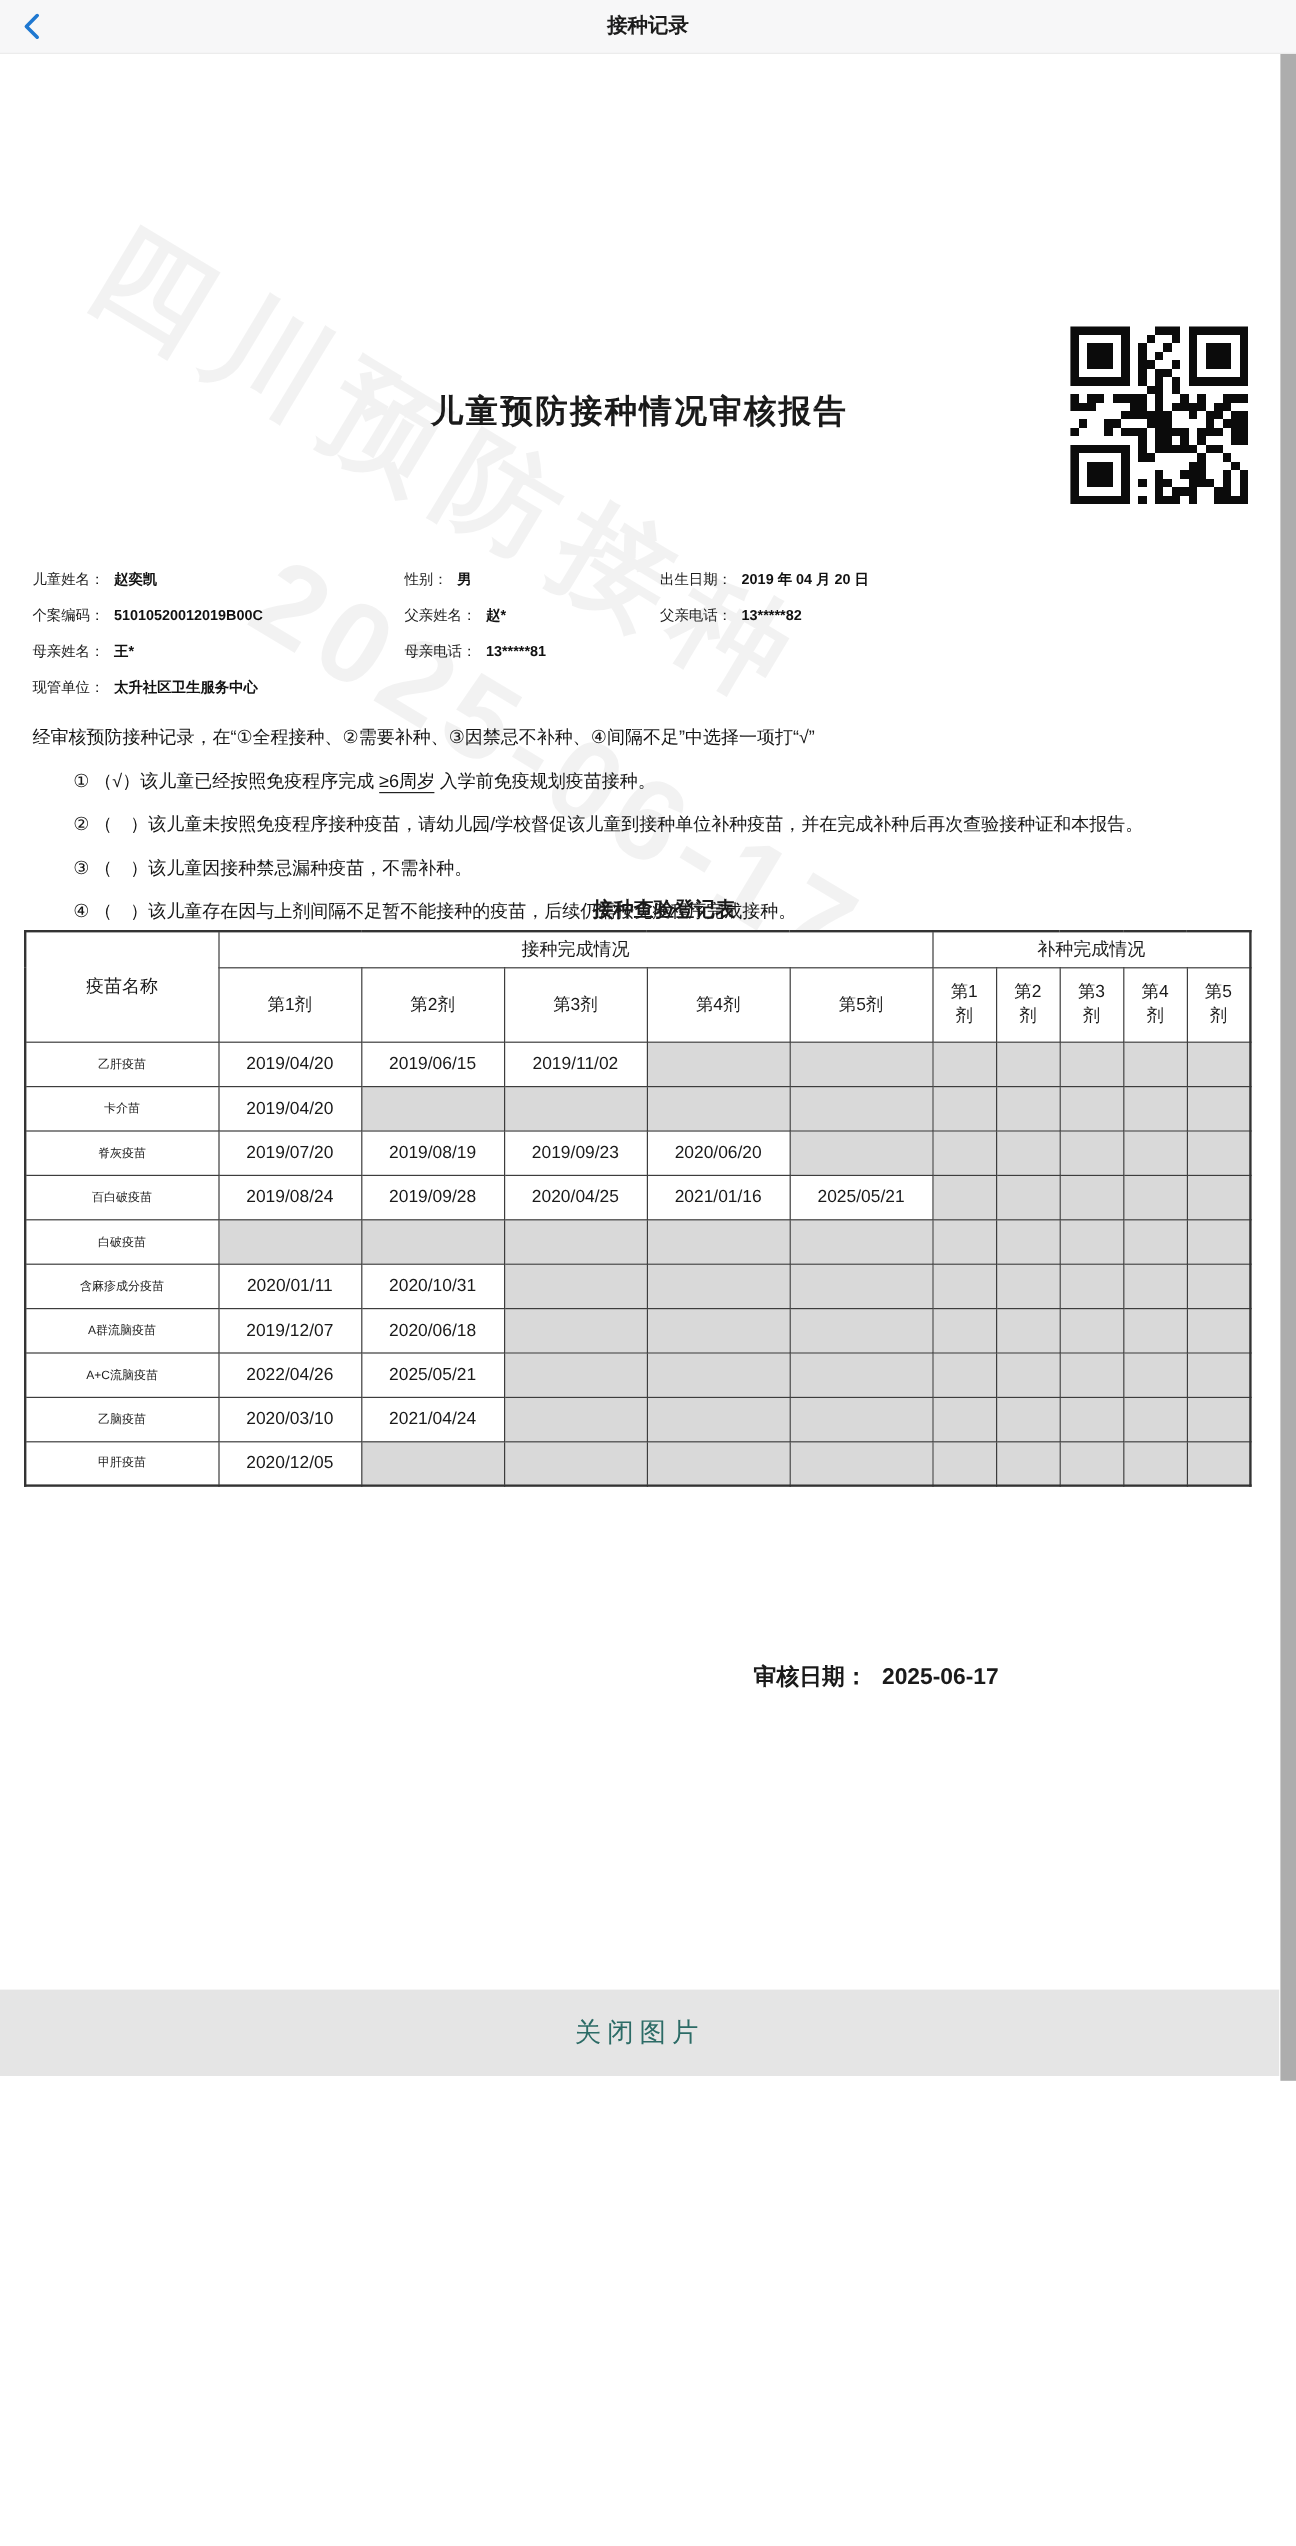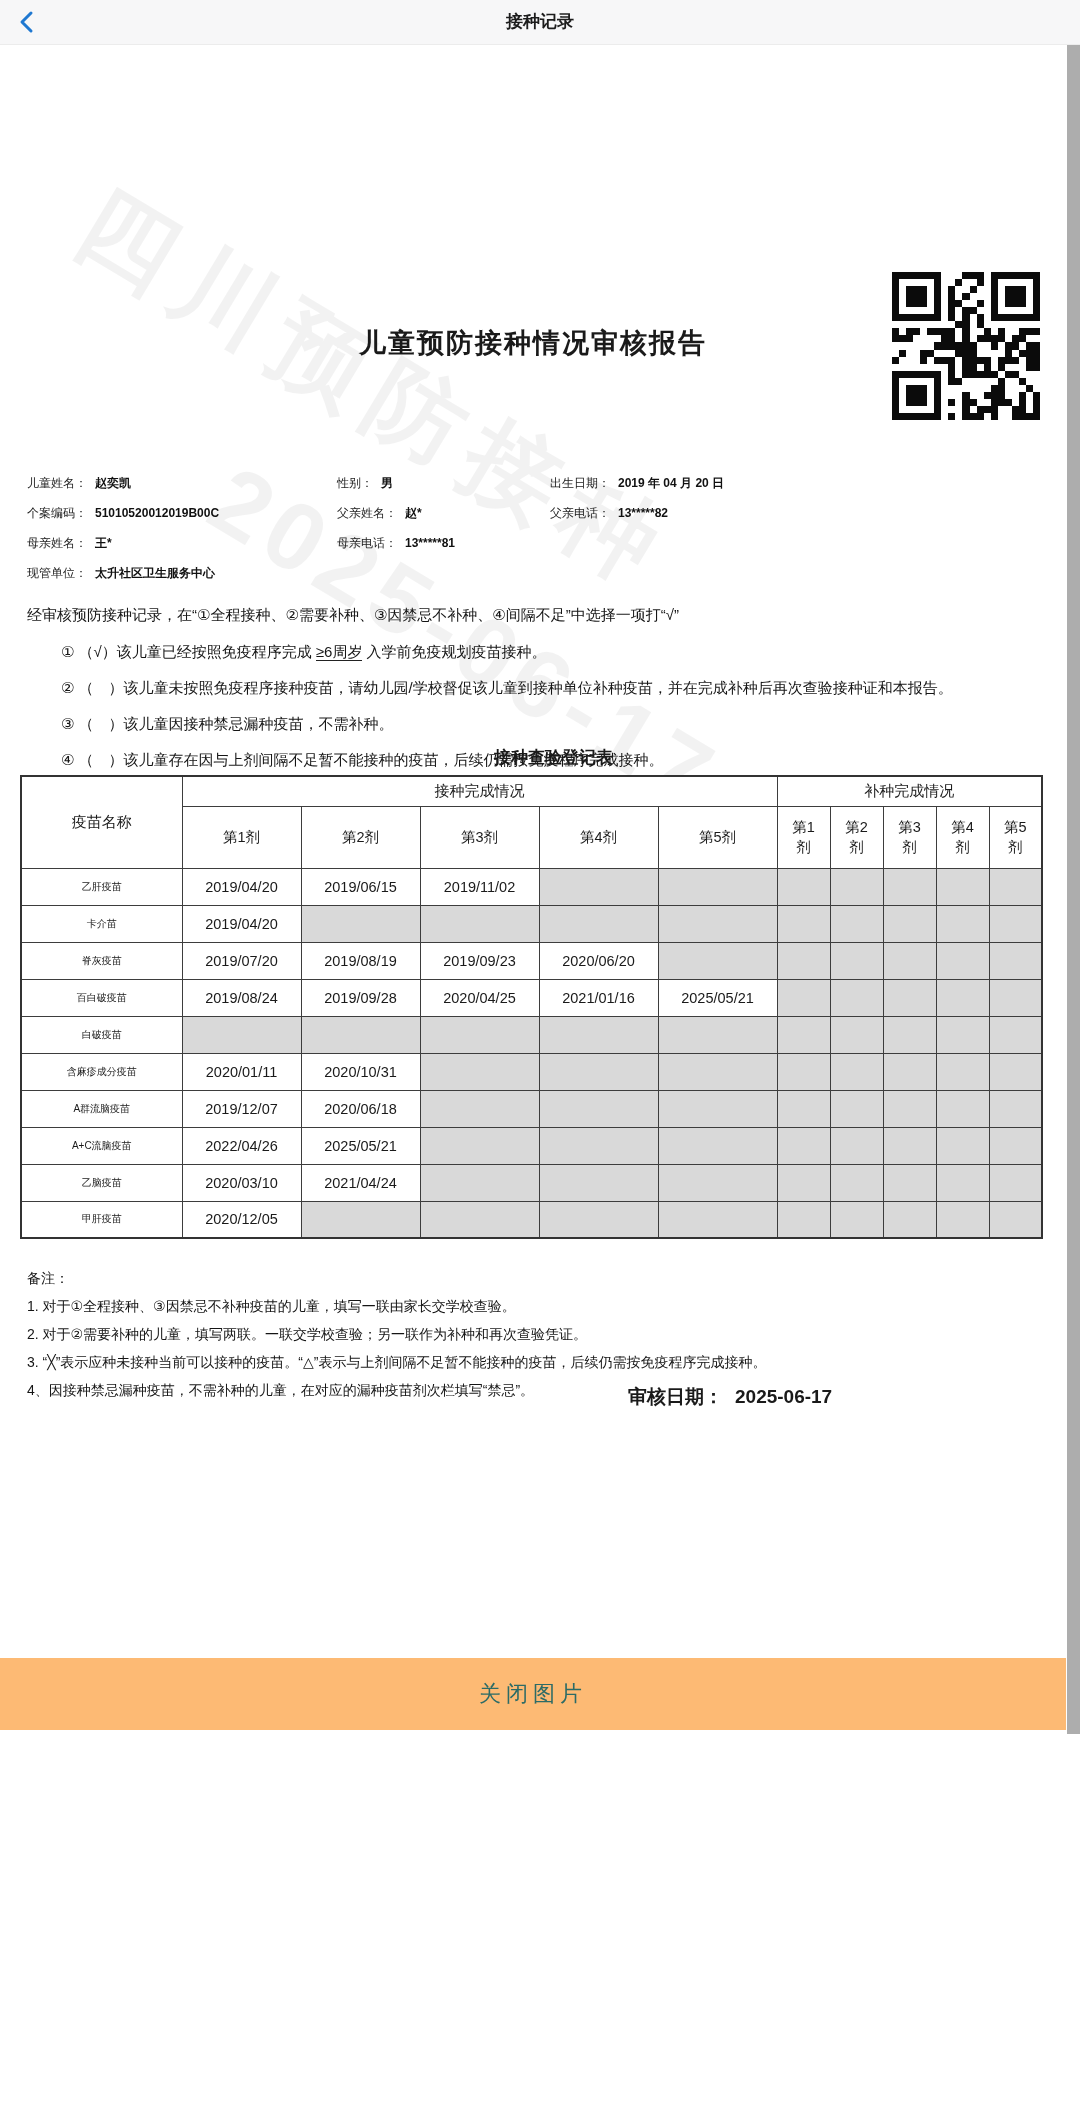--- a/index.html
+++ b/index.html
@@ -51,21 +51,21 @@
   td.name{text-align:left;padding-left:10px;font-size:10px;}
   .empty{background:#d9d9d9;}
 
   
   .notes{position:absolute;top:1220px;left:27px;width:1020px;font-size:14px;line-height:28px;color:#151515;z-index:2;}
 
   .audit-date{position:absolute;top:1340px;left:628px;font-size:19px;font-weight:700;z-index:2;}
   .audit-date .dv{margin-left:12px;}
 
   
-  .close-btn{position:absolute;top:1658px;left:0;width:1066px;height:72px;background:#fdba74;
+  .close-btn{position:absolute;top:1658px;left:0;width:1066px;height:72px;background:#e5e5e5;
              color:#2c6b66;font-size:22px;letter-spacing:5px;display:flex;align-items:center;
              justify-content:center;cursor:pointer;z-index:4;}
 </style>
 </head>
 <body>
 
 <div class="screen">
 
   <div class="appbar">
     <div class="back">
@@ -524,27 +524,20 @@
             <td class="dose empty"></td>
             <td class="empty"></td>
             <td class="empty"></td>
             <td class="empty"></td>
             <td class="empty"></td>
             <td class="empty"></td>
           </tr>
         </tbody>
     </table>
 
-    <div class="notes">
-      <div>备注：</div>
-      <div>1. 对于①全程接种、③因禁忌不补种疫苗的儿童，填写一联由家长交学校查验。</div>
-      <div>2. 对于②需要补种的儿童，填写两联。一联交学校查验；另一联作为补种和再次查验凭证。</div>
-      <div>3. “╳”表示应种未接种当前可以接种的疫苗。“△”表示与上剂间隔不足暂不能接种的疫苗，后续仍需按免疫程序完成接种。</div>
-      <div>4、因接种禁忌漏种疫苗，不需补种的儿童，在对应的漏种疫苗剂次栏填写“禁忌”。</div>
-    </div>
 
     <div class="audit-date">
       <span>审核日期：</span><span class="dv">2025-06-17</span>
     </div>
   </div>
 
   <div class="edge-strip"></div>
   <div class="scroll-thumb"></div>
 
   <div class="close-btn">

